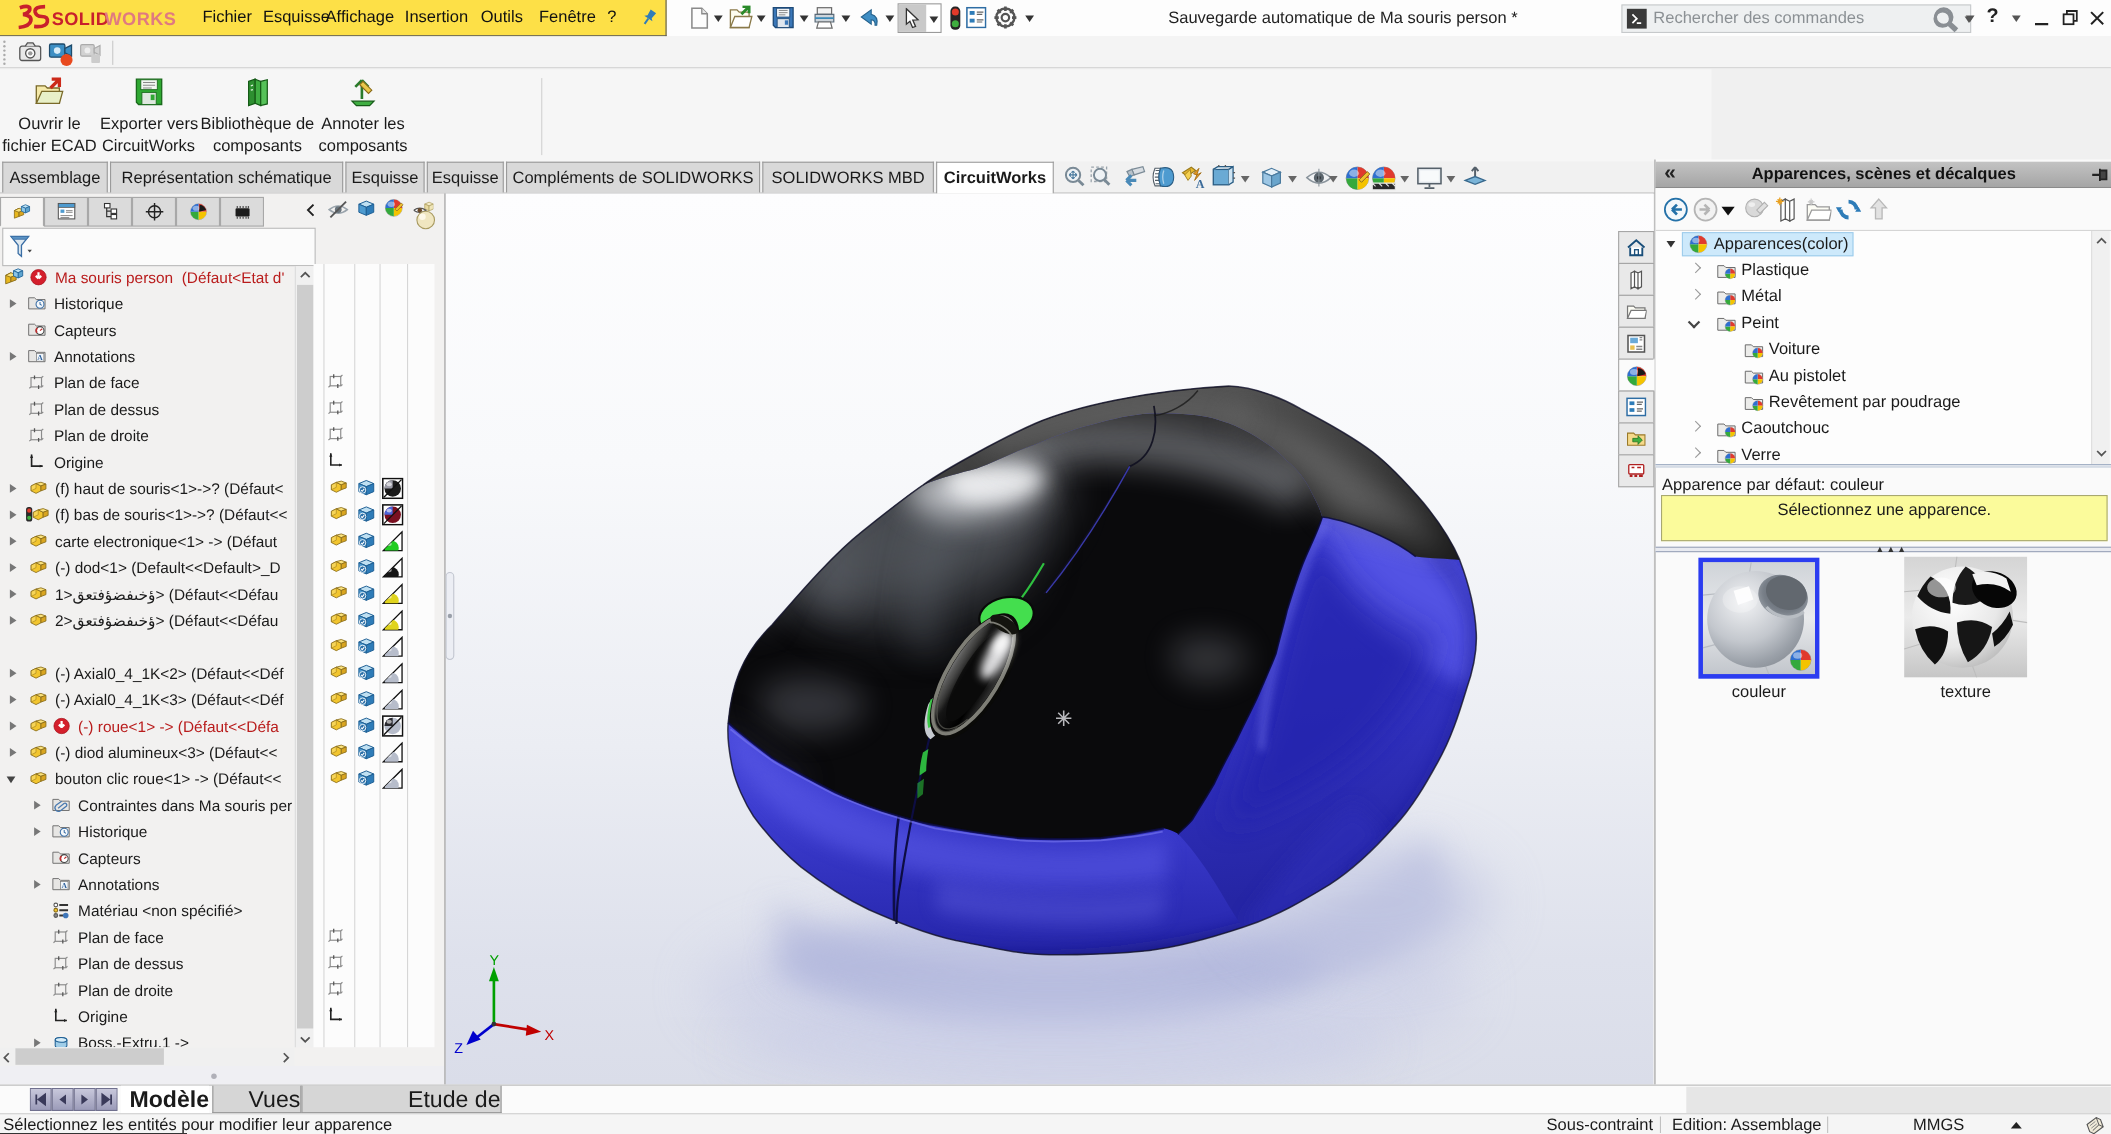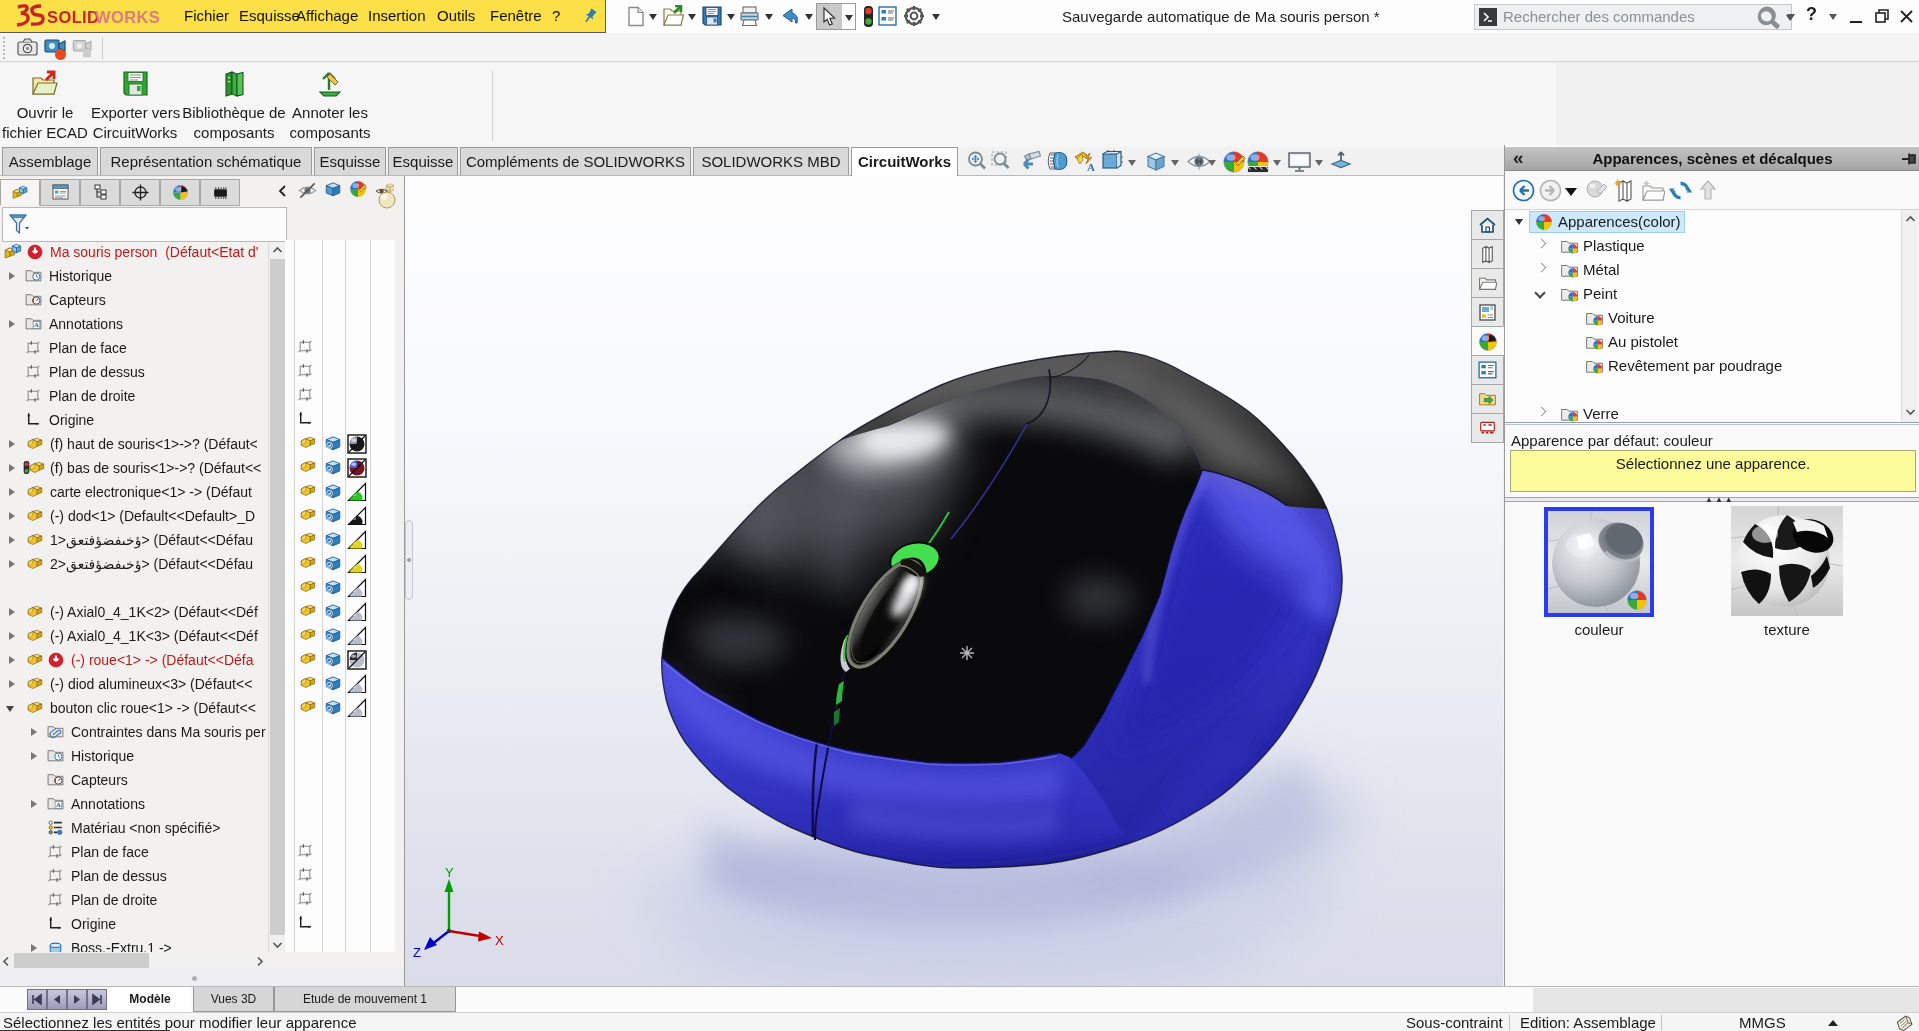--- a/index.html
+++ b/index.html
@@ -56,21 +56,21 @@
 .prow{position:absolute;left:0;width:396px;height:24px;line-height:24px;font-size:15px;white-space:nowrap}
 #tpsb{position:absolute;left:396px;top:65px;width:17px;height:212px;background:#f0f0f0;border-left:1px solid #ddd}
 #ybox{position:absolute;left:5px;top:305px;width:406px;height:42px;background:#fbfb9b;border:1px solid #a8a870;
  text-align:center;font-size:15px;padding-top:4px}
 .thumb-label{position:absolute;font-size:15px;text-align:center;width:120px}
 #tpstrip{position:absolute;left:1471px;top:210px;width:33px;height:236px}
 .tpsicon{position:absolute;left:0;width:33px;height:30px;background:#e9e9e9;border:1px solid #a6a6a6}
 .tpsicon.act{background:#fbfbfb;border-right:1px solid #fbfbfb}
 
 #bottabs{position:absolute;left:0;top:986px;width:1919px;height:26px;background:#fbfbfb;border-top:1px solid #b9b9b9}
-.btab{position:absolute;top:0;height:25px;line-height:25px;font-size:12px;text-align:center;
+.btab{position:absolute;top:0;height:25px;line-height:25px;font-size:21px;text-align:right;
  background:#d6d6d6;border:1px solid #979797;border-top:none}
 .btab.act{background:#fff;font-weight:bold;border:none}
 #statusbar{position:absolute;left:0;top:1012px;width:1919px;height:19px;background:#f5f5f5;border-top:1px solid #cfcfcf;
  font-size:15px}
 .ssep{position:absolute;top:2px;width:1px;height:15px;background:#c0c0c0}
 </style></head>
 <body>
 <svg width="0" height="0" style="position:absolute">
 <defs>
 <g id="s-part">
@@ -1234,20 +1234,27 @@
             <use href="#s-fsph"></use>
           </svg>
           <span class="abs nw" style="left:103px">Au pistolet</span>
         </div>
   <div class="prow" style="top:144px">
           <svg class="abs" style="left:80px;top:3px" width="19" height="18" viewBox="0 0 16 16">
             <use href="#s-fsph"></use>
           </svg>
           <span class="abs nw" style="left:103px">Revêtement par poudrage</span>
         </div>
+  <div class="prow" style="top:168px">
+          <i class="abs" style="left:33px;top:6px;width:7px;height:7px;border-right:1.8px solid #9a9a9a;border-bottom:1.8px solid #9a9a9a;transform:rotate(-45deg)"></i>
+          <svg class="abs" style="left:55px;top:3px" width="19" height="18" viewBox="0 0 16 16">
+            <use href="#s-fsph"></use>
+          </svg>
+          <span class="abs nw" style="left:78px">Caoutchouc</span>
+        </div>
   <div class="prow" style="top:192px">
           <i class="abs" style="left:33px;top:6px;width:7px;height:7px;border-right:1.8px solid #9a9a9a;border-bottom:1.8px solid #9a9a9a;transform:rotate(-45deg)"></i>
           <svg class="abs" style="left:55px;top:3px" width="19" height="18" viewBox="0 0 16 16">
             <use href="#s-fsph"></use>
           </svg>
           <span class="abs nw" style="left:78px">Verre</span>
         </div>
  </div>
  <div id="tpsb">
   <div class="abs" style="left:3px;top:5px">

